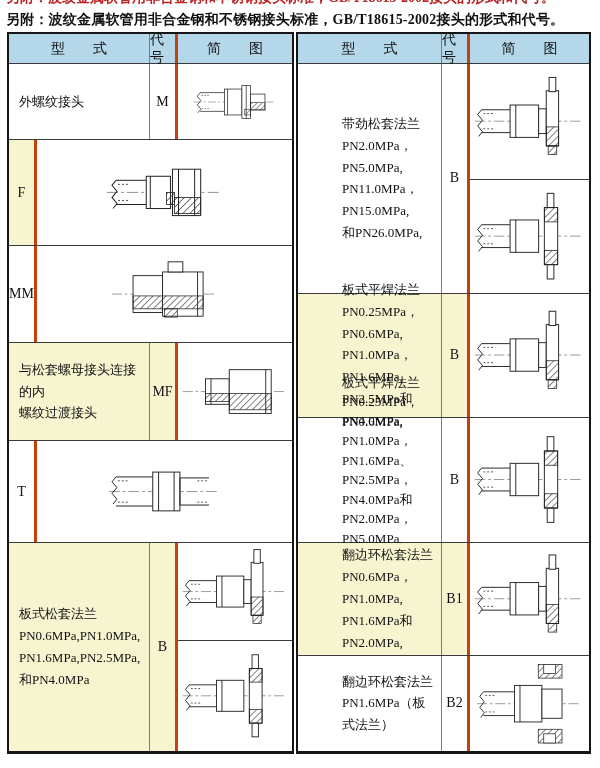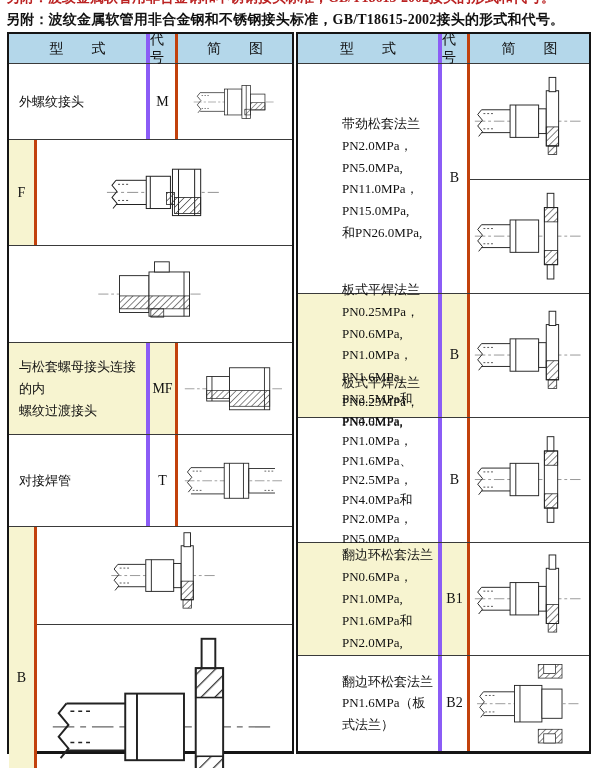--- a/index.html
+++ b/index.html
@@ -19,21 +19,21 @@
   .tables{display:flex;margin:0 7px;gap:2px;height:722px;}
   .half{
     border:2px solid #151515;border-bottom-width:3px;
     display:flex;flex-direction:column;background:#fff;box-sizing:border-box;
   }
   .half.left{width:287px;}
   .half.right{width:295px;}
   .row{display:flex;border-bottom:1px solid #3a3a3a;box-sizing:border-box;}
   .row:last-child{border-bottom:none;flex:1;}
   .cell{box-sizing:border-box;display:flex;align-items:center;}
-  .ct{border-right:4px solid #8b5cf6;padding:2px 4px 2px 10px;
+  .ct{border-right:1px solid #8b5cf6;padding:2px 4px 2px 10px;
       font-size:13px;line-height:1.68;white-space:pre-line;}
   .left .ct{width:141px;}
   .right .ct{width:144px;padding-left:44px;}
   .cc{width:28px;border-right:3px solid #c2410c;justify-content:center;
       font-size:14px;}
   .cd{flex:1;flex-direction:column;align-items:stretch;padding:0;}
   .hdr{background:#b4d7ea;}
   .hdr .cell{justify-content:center;padding:0;font-size:14px;}
   .hl .ct,.hl .cc{background:#f7f4d0;}
   .sub{flex:1;display:flex;align-items:center;justify-content:center;overflow:hidden;}
@@ -108,20 +108,21 @@
               <line x1="74" y1="27" x2="74" y2="73" stroke="#222" stroke-width="1"></line>
               <line x1="90" y1="27" x2="90" y2="73" stroke="#222" stroke-width="1"></line>
               <rect x="70" y="55" width="26" height="16" fill="url(#hp2)" stroke="#222" stroke-width="0.8"></rect>
               <rect x="62" y="50" width="8" height="12" fill="url(#hp2)" stroke="#222" stroke-width="0.8"></rect>
             </svg>
           </div>
       </div>
     </div>
 
     <div class="row" style="height:97px">
+      <div class="cell cc">MM</div>
       <div class="cell cd">
         <div class="sub">
             <svg viewBox="0 0 120 100" preserveAspectRatio="xMidYMid meet">
               <defs>
                 <pattern id="hp3" width="5" height="5" patternUnits="userSpaceOnUse" patternTransform="rotate(45)">
                   <line x1="0" y1="0" x2="0" y2="5" stroke="#333" stroke-width="1.3"></line>
                 </pattern>
               </defs>
               <line x1="3" y1="50" x2="117" y2="50" stroke="#666" stroke-width="0.7" stroke-dasharray="11 3 3 3"></line>
               <rect x="26" y="30" width="32" height="40" fill="#fff" stroke="#222" stroke-width="1"></rect>
@@ -153,21 +154,20 @@
               <rect x="54" y="26" width="46" height="48" fill="#fff" stroke="#222" stroke-width="1"></rect>
               <line x1="94" y1="26" x2="94" y2="74" stroke="#222" stroke-width="1"></line>
               <rect x="28" y="52" width="26" height="9" fill="url(#hp4)" stroke="#222" stroke-width="0.8"></rect>
               <rect x="54" y="52" width="46" height="18" fill="url(#hp4)" stroke="#222" stroke-width="0.8"></rect>
             </svg>
           </div>
       </div>
     </div>
 
     <div class="row" style="height:102px">
-      <div class="cell ct">对接焊管</div>
       <div class="cell cc">T</div>
       <div class="cell cd">
         <div class="sub">
             <svg viewBox="0 0 120 100" preserveAspectRatio="xMidYMid meet">
               <defs>
                 <pattern id="hp5" width="5" height="5" patternUnits="userSpaceOnUse" patternTransform="rotate(45)">
                   <line x1="0" y1="0" x2="0" y2="5" stroke="#333" stroke-width="1.3"></line>
                 </pattern>
               </defs>
               <line x1="3" y1="50" x2="117" y2="50" stroke="#666" stroke-width="0.7" stroke-dasharray="11 3 3 3"></line>
@@ -183,20 +183,24 @@
               <line x1="76" y1="64" x2="106" y2="64" stroke="#222" stroke-width="1"></line>
               <line x1="76" y1="36" x2="76" y2="64" stroke="#222" stroke-width="1"></line>
               <line x1="94" y1="39" x2="105" y2="39" stroke="#222" stroke-width="0.8" stroke-dasharray="2 2"></line>
               <line x1="94" y1="61" x2="105" y2="61" stroke="#222" stroke-width="0.8" stroke-dasharray="2 2"></line>
             </svg>
           </div>
       </div>
     </div>
 
     <div class="row hl">
+      <div class="cell ct">板式松套法兰
+PN0.6MPa,PN1.0MPa,
+PN1.6MPa,PN2.5MPa,
+和PN4.0MPa</div>
       <div class="cell cc">B</div>
       <div class="cell cd">
         <div class="sub" style="flex:0 0 97px">
             <svg viewBox="0 0 120 100" preserveAspectRatio="xMidYMid meet">
               <defs>
                 <pattern id="hp6" width="5" height="5" patternUnits="userSpaceOnUse" patternTransform="rotate(45)">
                   <line x1="0" y1="0" x2="0" y2="5" stroke="#333" stroke-width="1.3"></line>
                 </pattern>
               </defs>
               <line x1="3" y1="50" x2="117" y2="50" stroke="#666" stroke-width="0.7" stroke-dasharray="11 3 3 3"></line>

